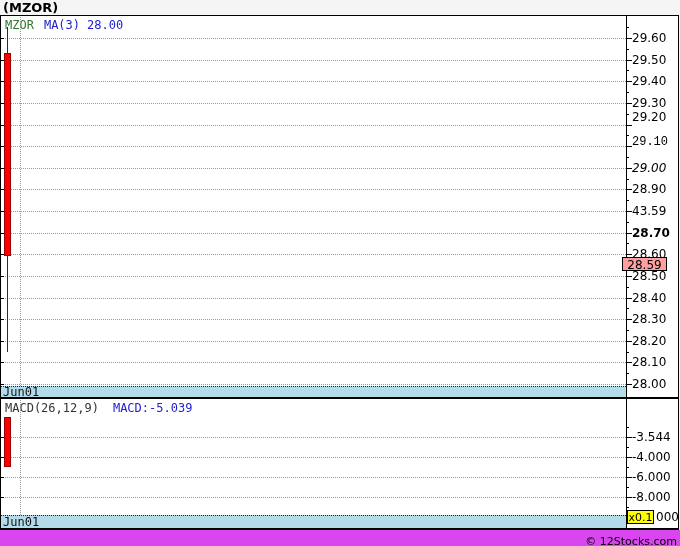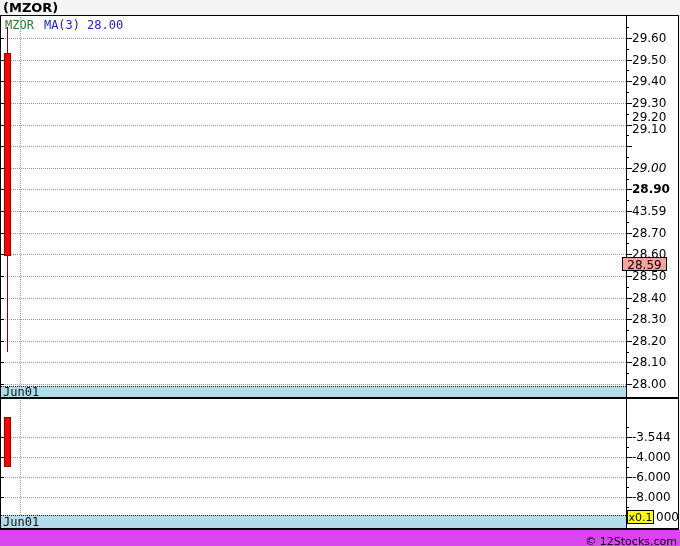--- a/index.html
+++ b/index.html
@@ -114,41 +114,41 @@
     <div class="ylabel" style="top: 79.875px;">29.30</div>
     <div class="gridline" style="top: 108.5px;"></div>
     <div class="tick" style="top: 108.5px; left: 625px; width: 6px;"></div>
     <div class="tick" style="top: 97.6875px; left: 625px; width: 3px;"></div>
     <div class="tick" style="top: 108.5px; left: 0px; width: 3px;"></div>
     <div class="ylabel" style="top: 94px;">29.20</div>
     <div class="gridline" style="top: 130.125px;"></div>
     <div class="tick" style="top: 130.125px; left: 625px; width: 6px;"></div>
     <div class="tick" style="top: 119.312px; left: 625px; width: 3px;"></div>
     <div class="tick" style="top: 130.125px; left: 0px; width: 3px;"></div>
-    <div class="ylabel" style="top: 106px;">29.10</div>
+    <div class="ylabel" style="top: 119px; font-family: Liberation Mono, monospace;">29.10</div>
     <div class="gridline" style="top: 151.75px;"></div>
     <div class="tick" style="top: 151.75px; left: 625px; width: 6px;"></div>
     <div class="tick" style="top: 140.938px; left: 625px; width: 3px;"></div>
     <div class="tick" style="top: 151.75px; left: 0px; width: 3px;"></div>
     <div class="ylabel" style="top: 144.75px; font-style: italic;">29.00</div>
     <div class="gridline" style="top: 173.375px;"></div>
     <div class="tick" style="top: 173.375px; left: 625px; width: 6px;"></div>
     <div class="tick" style="top: 162.562px; left: 625px; width: 3px;"></div>
     <div class="tick" style="top: 173.375px; left: 0px; width: 3px;"></div>
-    <div class="ylabel" style="top: 166.375px; font-weight: bold;">28.90</div>
+    <div class="ylabel" style="top: 166.375px;">28.90</div>
     <div class="gridline" style="top: 195px;"></div>
     <div class="tick" style="top: 195px; left: 625px; width: 6px;"></div>
     <div class="tick" style="top: 184.188px; left: 625px; width: 3px;"></div>
     <div class="tick" style="top: 195px; left: 0px; width: 3px;"></div>
     <div class="ylabel" style="top: 188px;">43.59</div>
     <div class="gridline" style="top: 216.625px;"></div>
     <div class="tick" style="top: 216.625px; left: 625px; width: 6px;"></div>
     <div class="tick" style="top: 205.812px; left: 625px; width: 3px;"></div>
     <div class="tick" style="top: 216.625px; left: 0px; width: 3px;"></div>
-    <div class="ylabel" style="top: 209.625px;">28.70</div>
+    <div class="ylabel" style="top: 209.625px; font-weight: bold;">28.70</div>
     <div class="gridline" style="top: 238.25px;"></div>
     <div class="tick" style="top: 238.25px; left: 625px; width: 6px;"></div>
     <div class="tick" style="top: 227.438px; left: 625px; width: 3px;"></div>
     <div class="tick" style="top: 238.25px; left: 0px; width: 3px;"></div>
     <div class="ylabel" style="top: 231.25px; text-align: center;">28.60</div>
     <div class="gridline" style="top: 259.875px;"></div>
     <div class="tick" style="top: 259.875px; left: 625px; width: 6px;"></div>
     <div class="tick" style="top: 249.062px; left: 625px; width: 3px;"></div>
     <div class="tick" style="top: 259.875px; left: 0px; width: 3px;"></div>
     <div class="ylabel" style="top: 252.875px;">28.50</div>
@@ -177,20 +177,21 @@
     <div class="tick" style="top: 357.188px; left: 625px; width: 3px;"></div>
     <div class="tick" style="top: 368px; left: 0px; width: 3px;"></div>
     <div class="ylabel" style="top: 361px;">28.00</div>
     <div class="vgridline" style="left: 19px; top: 1px; height: 369px;"></div>
     <div class="candle-wick" style="left: 6px; top: 11.1875px; height: 324.375px;"></div>
     <div class="candle-body" style="left: 3px; width: 7px; top: 37.1375px; height: 203.275px;"></div>
   </div>
 
 <div class="panel" id="macd-panel">
   <div class="axisline"></div>
+  <div class="legend"><span class="gray">MACD(26,12,9)</span><span class="sp" style="width:14px;"></span><span class="blue">MACD:-5.039</span></div>
   <div class="scale-badge">x0.1</div>
   <div class="scale-rest">000</div>
   <div class="datebar" id="macd-datebar">Jun01</div>
 <div class="gridline" style="top: 37.7px;"></div>
     <div class="tick" style="top: 37.7px; left: 625px; width: 6px;"></div>
     <div class="tick" style="top: 27.7px; left: 625px; width: 3px;"></div>
     <div class="tick" style="top: 37.7px; left: 0px; width: 3px;"></div>
     <div class="ylabel" style="top: 30.7px;">-3.544</div>
     <div class="gridline" style="top: 57.7px;"></div>
     <div class="tick" style="top: 57.7px; left: 625px; width: 6px;"></div>

